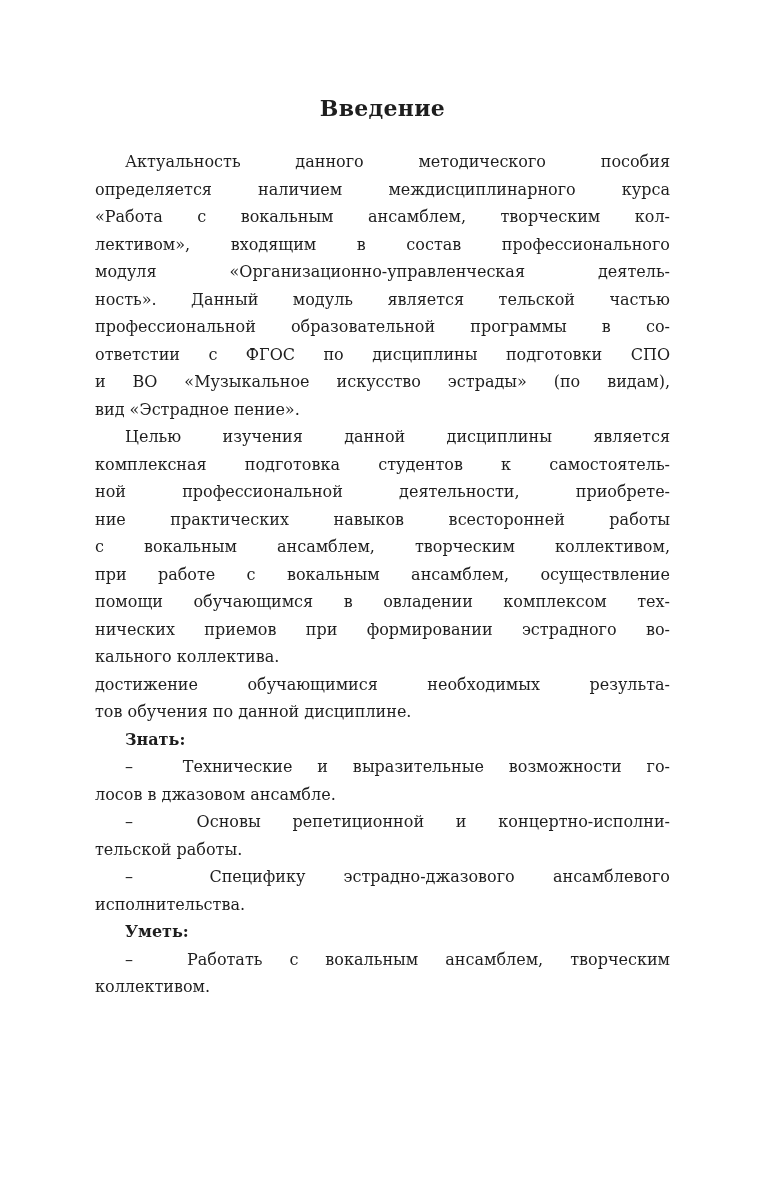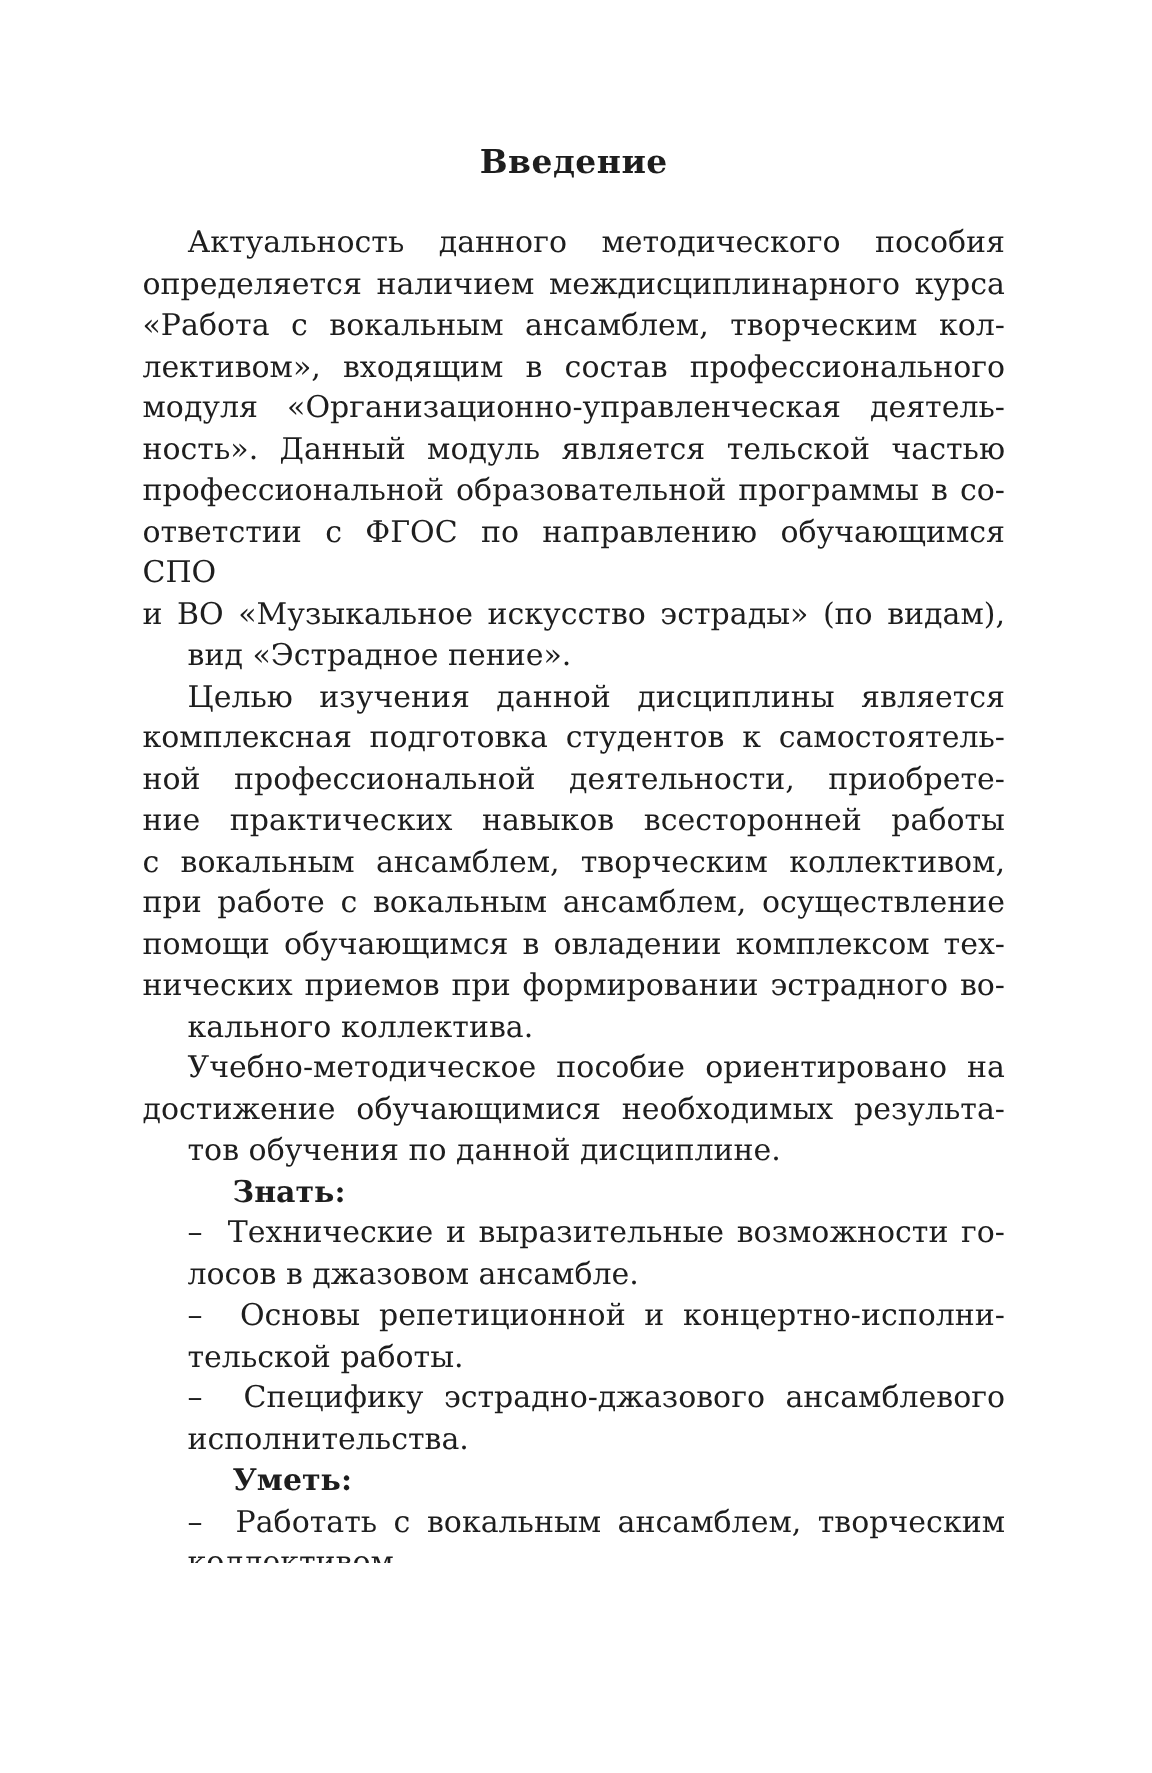--- a/index.html
+++ b/index.html
@@ -24,40 +24,39 @@
   }
   .title {
     margin: 94px 0 26px 0;
     font-size: 22px;
     line-height: 28px;
     font-weight: bold;
     text-align: center;
     letter-spacing: 0.3px;
   }
   .body {
-    font-size: 20px;
+    font-size: 16px;
     line-height: 27.5px;
   }
   .block {
     margin: 0;
   }
   .block.heading {
     font-weight: bold;
   }
   .line {
     text-align: justify;
     text-align-last: justify;
     white-space: normal;
   }
   .line.first {
     padding-left: 30px;
   }
   .line.last {
     text-align-last: left;
-    margin-left: 30px;
   }
   .page-number {
     position: absolute;
     left: 98px;
     top: 1068px;
     font-size: 19px;
     line-height: 24px;
   }
 </style>
 </head>
@@ -68,37 +67,36 @@
     <h1 class="title">Введение</h1>
     <div class="body" id="text-body">
         <div class="block paragraph">
           <div class="line first">Актуальность данного методического пособия</div>
           <div class="line">определяется наличием междисциплинарного курса</div>
           <div class="line">«Работа с вокальным ансамблем, творческим кол-</div>
           <div class="line">лективом», входящим в состав профессионального</div>
           <div class="line">модуля «Организационно-управленческая деятель-</div>
           <div class="line">ность». Данный модуль является тельской частью</div>
           <div class="line">профессиональной образовательной программы в со-</div>
-          <div class="line">ответстии с ФГОС по направлению обучающимся СПО</div>
+          <div class="line">ответстии с ФГОС по дисциплины подготовки СПО</div>
           <div class="line">и ВО «Музыкальное искусство эстрады» (по видам),</div>
           <div class="line last">вид «Эстрадное пение».</div>
         </div>
         <div class="block paragraph">
           <div class="line first">Целью изучения данной дисциплины является</div>
           <div class="line">комплексная подготовка студентов к самостоятель-</div>
           <div class="line">ной профессиональной деятельности, приобрете-</div>
           <div class="line">ние практических навыков всесторонней работы</div>
           <div class="line">с вокальным ансамблем, творческим коллективом,</div>
           <div class="line">при работе с вокальным ансамблем, осуществление</div>
           <div class="line">помощи обучающимся в овладении комплексом тех-</div>
           <div class="line">нических приемов при формировании эстрадного во-</div>
           <div class="line last">кального коллектива.</div>
         </div>
         <div class="block paragraph">
-          <div class="line first">Учебно-методическое пособие ориентировано на</div>
           <div class="line">достижение обучающимися необходимых результа-</div>
           <div class="line last">тов обучения по данной дисциплине.</div>
         </div>
         <div class="block heading">
           <div class="line first last">Знать:</div>
         </div>
         <div class="block list-item">
           <div class="line first">–&nbsp; Технические и выразительные возможности го-</div>
           <div class="line last">лосов в джазовом ансамбле.</div>
         </div>

